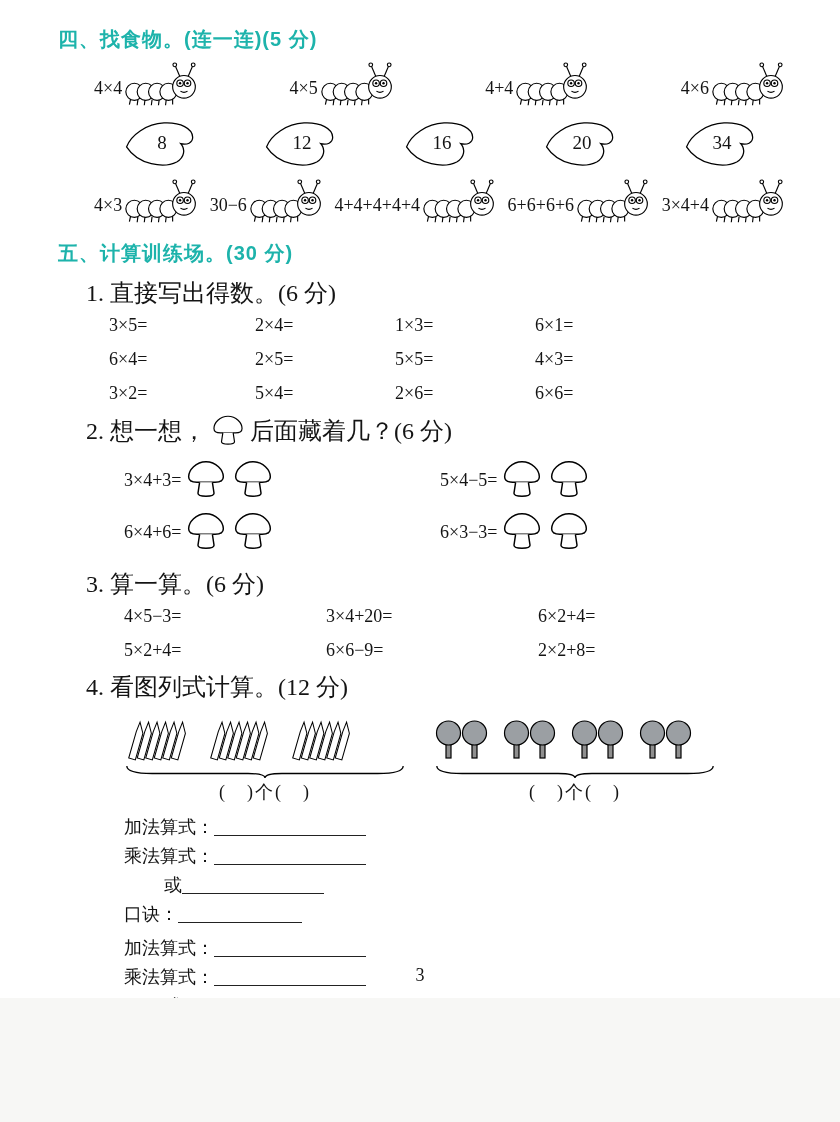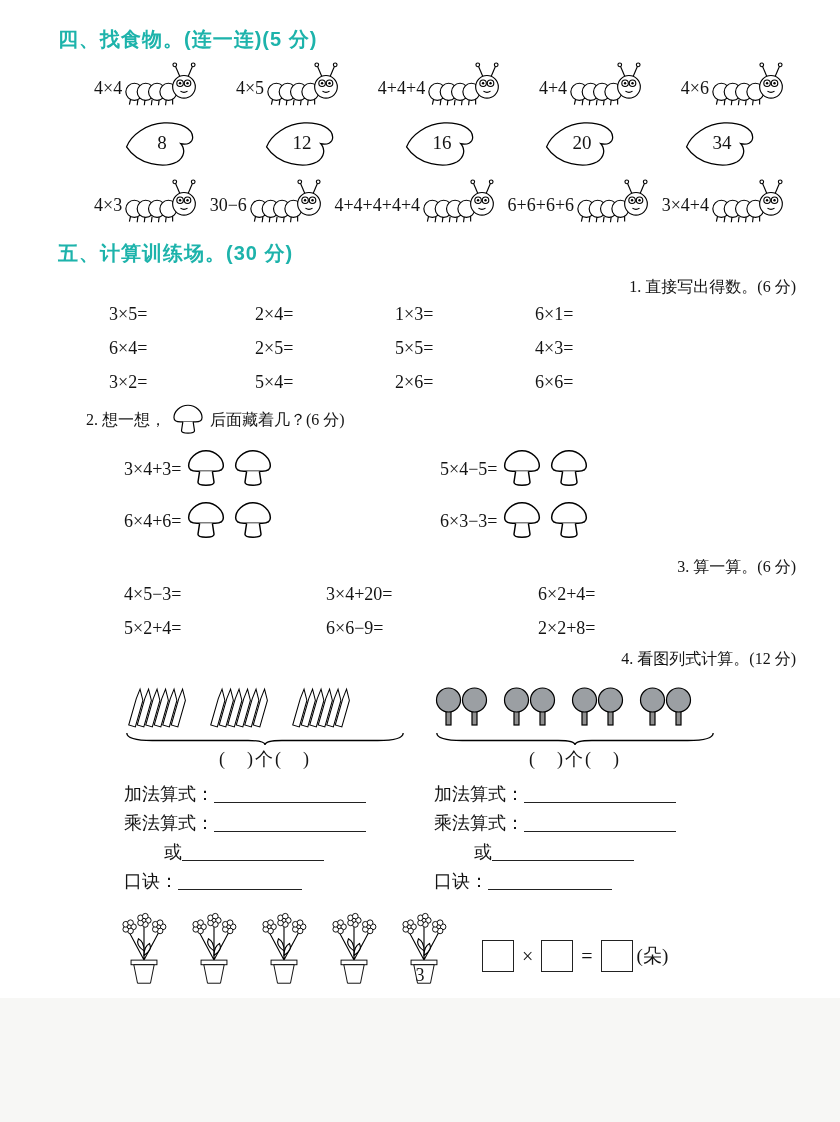--- a/index.html
+++ b/index.html
@@ -7,21 +7,21 @@
   .page {
     width:840px; height:998px; margin:0 auto; background:#fff;
     position:relative; overflow:hidden;
     font-family:"Liberation Serif", serif; color:#141414;
     padding:26px 44px 0 58px;
   }
   .section-heading {
     font-family:"Liberation Sans", sans-serif;
     font-weight:bold; font-size:20px; color:#1db3ab; letter-spacing:1px;
   }
-  .sub-title { font-size:16px; margin:10px 0 6px 28px;text-align:right; }
+  .sub-title { font-size:24px; margin:10px 0 6px 28px; }
   .sub-title-flex { display:flex; align-items:center; gap:2px; }
 
   
   .cat-row { display:flex; justify-content:space-between; align-items:flex-end; margin:6px 8px 0 36px;text-align:center; }
   .cat-item { display:flex; align-items:flex-end; }
   .expr { font-size:18px; margin:0 1px 10px 0; white-space:nowrap; }
   .cat-svg { width:78px; height:50px; flex:none; }
   .leaf-row { display:flex; justify-content:space-between; margin:10px 40px 4px 66px; }
   .leaf { position:relative; width:72px; height:51px; }
   .leaf svg { width:72px; height:51px; display:block; }
@@ -38,21 +38,21 @@
   
   .grid3 { display:grid; grid-template-columns:202px 212px 160px; row-gap:13px; margin:2px 0 0 66px; font-size:18px; }
 
   
   .pics-row { display:flex; margin:8px 0 0 66px; }
   .pic-block { width:282px; margin-right:28px; }
   .pic-icons { display:flex; align-items:flex-end; gap:14px; height:52px; }
   .pic-icons.paddles { gap:10px; }
   .brace-svg { width:100%; height:13px; display:block; margin-top:2px; }
   .bracket-label { text-align:center; font-size:18px; margin-top:2px; letter-spacing:2px; }
-  .forms-row { display:flex; margin:6px 0 0 66px; }
+  .forms-row { display:flex; margin:6px 0 0 66px;flex-direction:column; }
   .form-col { width:282px; margin-right:28px; font-size:18px; }
   .fline { margin:5px 0; white-space:nowrap; }
   .uline { display:inline-block; border-bottom:1.3px solid #222; height:16px; vertical-align:-3px; }
   .u150 { width:152px; } .u140 { width:142px; } .u120 { width:124px; }
   .or-line { margin-left:40px; }
 
   
   .flowers-row { display:flex; align-items:flex-end; margin:14px 0 0 58px; }
   .pots { display:flex; gap:14px; align-items:flex-end; }
   .pot-svg { width:56px; height:74px; }
@@ -169,26 +169,20 @@
           <use href="#sym-cat"></use>
         </svg>
     </div>
     <div class="cat-item">
       <span class="expr">4×5</span>
       <svg class="cat-svg">
           <use href="#sym-cat"></use>
         </svg>
     </div>
     <div class="cat-item">
-      <span class="expr">4+4+4</span>
-      <svg class="cat-svg">
-          <use href="#sym-cat"></use>
-        </svg>
-    </div>
-    <div class="cat-item">
       <span class="expr">4+4</span>
       <svg class="cat-svg">
           <use href="#sym-cat"></use>
         </svg>
     </div>
     <div class="cat-item">
       <span class="expr">4×6</span>
       <svg class="cat-svg">
           <use href="#sym-cat"></use>
         </svg>

